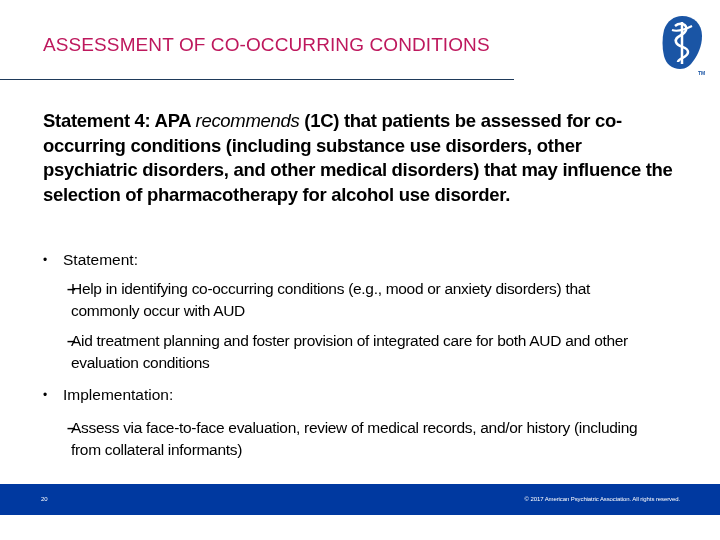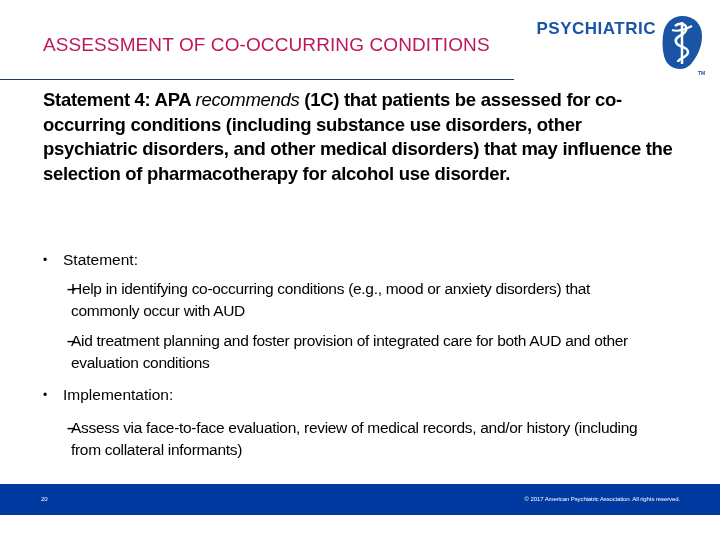--- a/index.html
+++ b/index.html
@@ -17,21 +17,21 @@
   }
   .logo { position: absolute; left: 528px; top: 14px; width: 180px; height: 64px; }
   .logo-text { position: absolute; left: 0; top: 6px; width: 128px; text-align: right; line-height: 18px; }
   .logo-line1 { font-size: 15px; color: #333; letter-spacing: 1.2px; font-weight: 300; }
   .logo-line2 { font-size: 17px; color: #1a55a5; font-weight: bold; letter-spacing: 0.5px; }
   .logo-line3 { font-size: 13px; color: #333; letter-spacing: 0.6px; }
   .logo-mark { position: absolute; left: 132px; top: 0; width: 44px; height: 56px; }
   .logo-tm { position: absolute; left: 170px; top: 56px; font-size: 5px; color: #1a55a5; font-weight: bold; }
 
   .statement {
-    position: absolute; left: 43px; top: 88px; width: 630px;
+    position: absolute; left: 43px; top: 109px; width: 630px;
     font-size: 18.5px; font-weight: bold; line-height: 24.6px;
     font-family: "Liberation Sans", sans-serif; letter-spacing: -0.3px;
   }
   .statement em { font-style: italic; font-weight: normal; }
 
   .bullet { position: absolute; left: 43px; font-size: 15.5px; line-height: 20px; }
   .bullet .dot { position: absolute; left: 0; top: 0; font-size: 12px; }
   .bullet .text { position: absolute; left: 20px; top: 0; white-space: nowrap; }
 
   .sub { position: absolute; left: 67px; width: 600px; font-size: 15.5px; line-height: 22px; }
@@ -47,21 +47,20 @@
 </style>
 </head>
 <body>
 
 <div>
   <div class="title">ASSESSMENT OF CO-OCCURRING CONDITIONS</div>
   <div class="title-rule"></div>
 
   <div class="logo">
     <div class="logo-text">
-      <div class="logo-line2">PSYCHIATRIC</div>
     </div>
     <svg class="logo-mark" viewBox="0 0 44 56">
       <path d="M22 2 C34 2 42 10 42 22 C42 32 38 40 34 46 C30 52 26 55 20 55 C12 55 6 50 4 42 C2 34 2 24 4 16 C7 7 14 2 22 2 Z" fill="#1a55a5"></path>
       <path d="M22 8 L22 50" stroke="#fff" stroke-width="2.5" fill="none"></path>
       <path d="M15 12 C20 8 28 10 26 16 C24 22 14 22 16 28 C18 34 28 32 28 38 C28 44 18 44 18 48" stroke="#fff" stroke-width="2.5" fill="none"></path>
       <path d="M12 16 C18 18 28 14 32 12" stroke="#fff" stroke-width="2" fill="none"></path>
     </svg>
     <div class="logo-tm">TM</div>
   </div>
 

